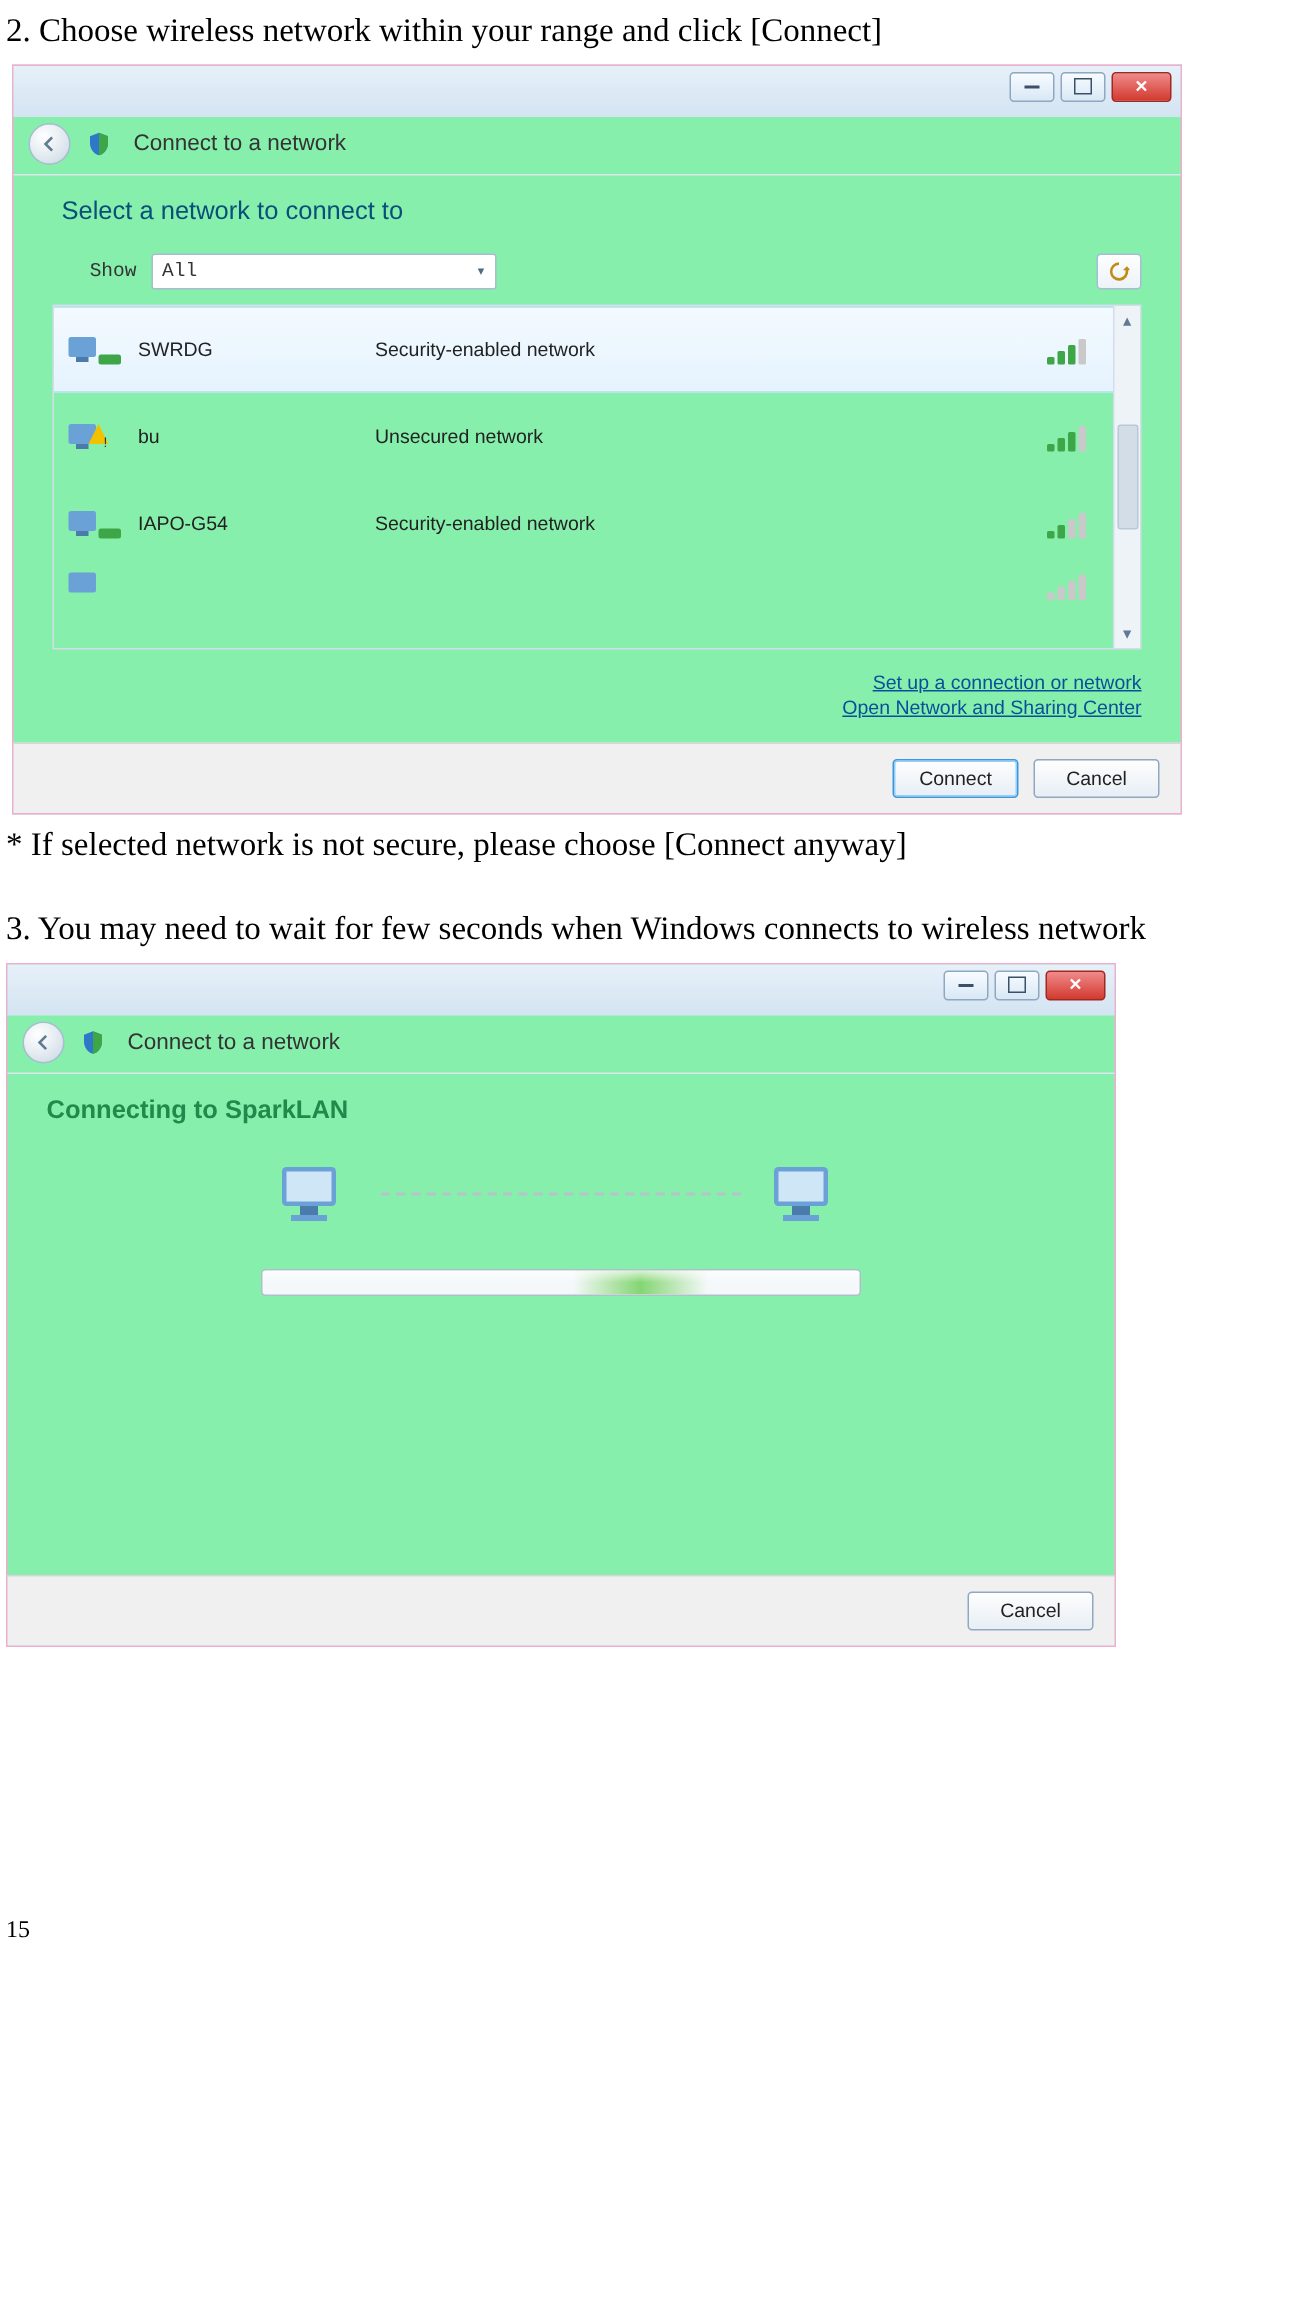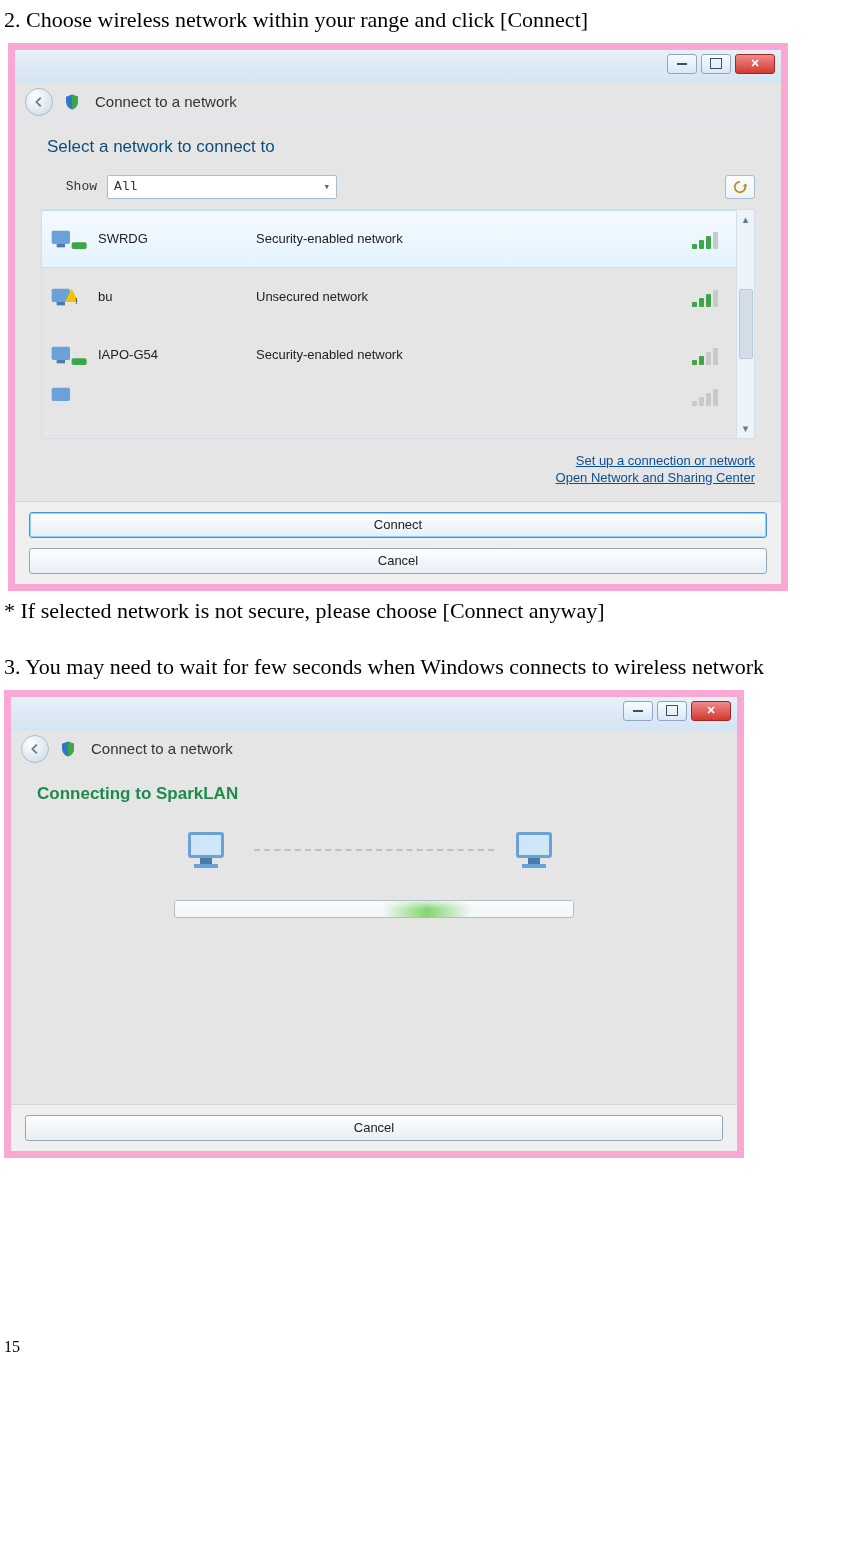--- a/index.html
+++ b/index.html
@@ -17,22 +17,22 @@
     line-height: 1.3;
   }
   .page-number {
     text-align: left;
     margin-top: 180px;
     font-size: 16px;
   }
 
   
   .window {
-    border: 7px solid #f9a8d4;
-    background: #e5e5e5;
+    border: 1px solid #f9a8d4;
+    background: #86efac;
     font-family: "Segoe UI", Tahoma, sans-serif;
     font-size: 15px;
     color: #333;
     position: relative;
   }
   .window1 { width: 780px; margin: 4px 0 4px 4px; }
   .window2 { width: 740px; margin: 4px 0 4px 0; }
 
   .titlebar {
     background: linear-gradient(#e6f0f9,#d4e4f2);
@@ -161,21 +161,20 @@
   .linkarea { margin: 14px 0 6px 0; text-align: right; }
   .bluelink {
     color:#0a4f9a; font-size:13px; text-decoration:underline;
     display:block; margin:2px 0; cursor:pointer;
   }
 
   .buttonbar {
     background:#f0f0f0; border-top:1px solid #d6d6d6;
     display:flex; justify-content:flex-end; gap:10px;
     padding:10px 14px;
-    flex-direction:column;
   }
   .win-btn {
     min-width:84px; height:26px;
     border:1px solid #8fa7c0; border-radius:3px;
     background:linear-gradient(#fefefe,#e7eef5);
     font-size:13px; color:#222;
     display:flex;align-items:center;justify-content:center;
     padding:0 14px;
   }
   .win-btn.primary {

